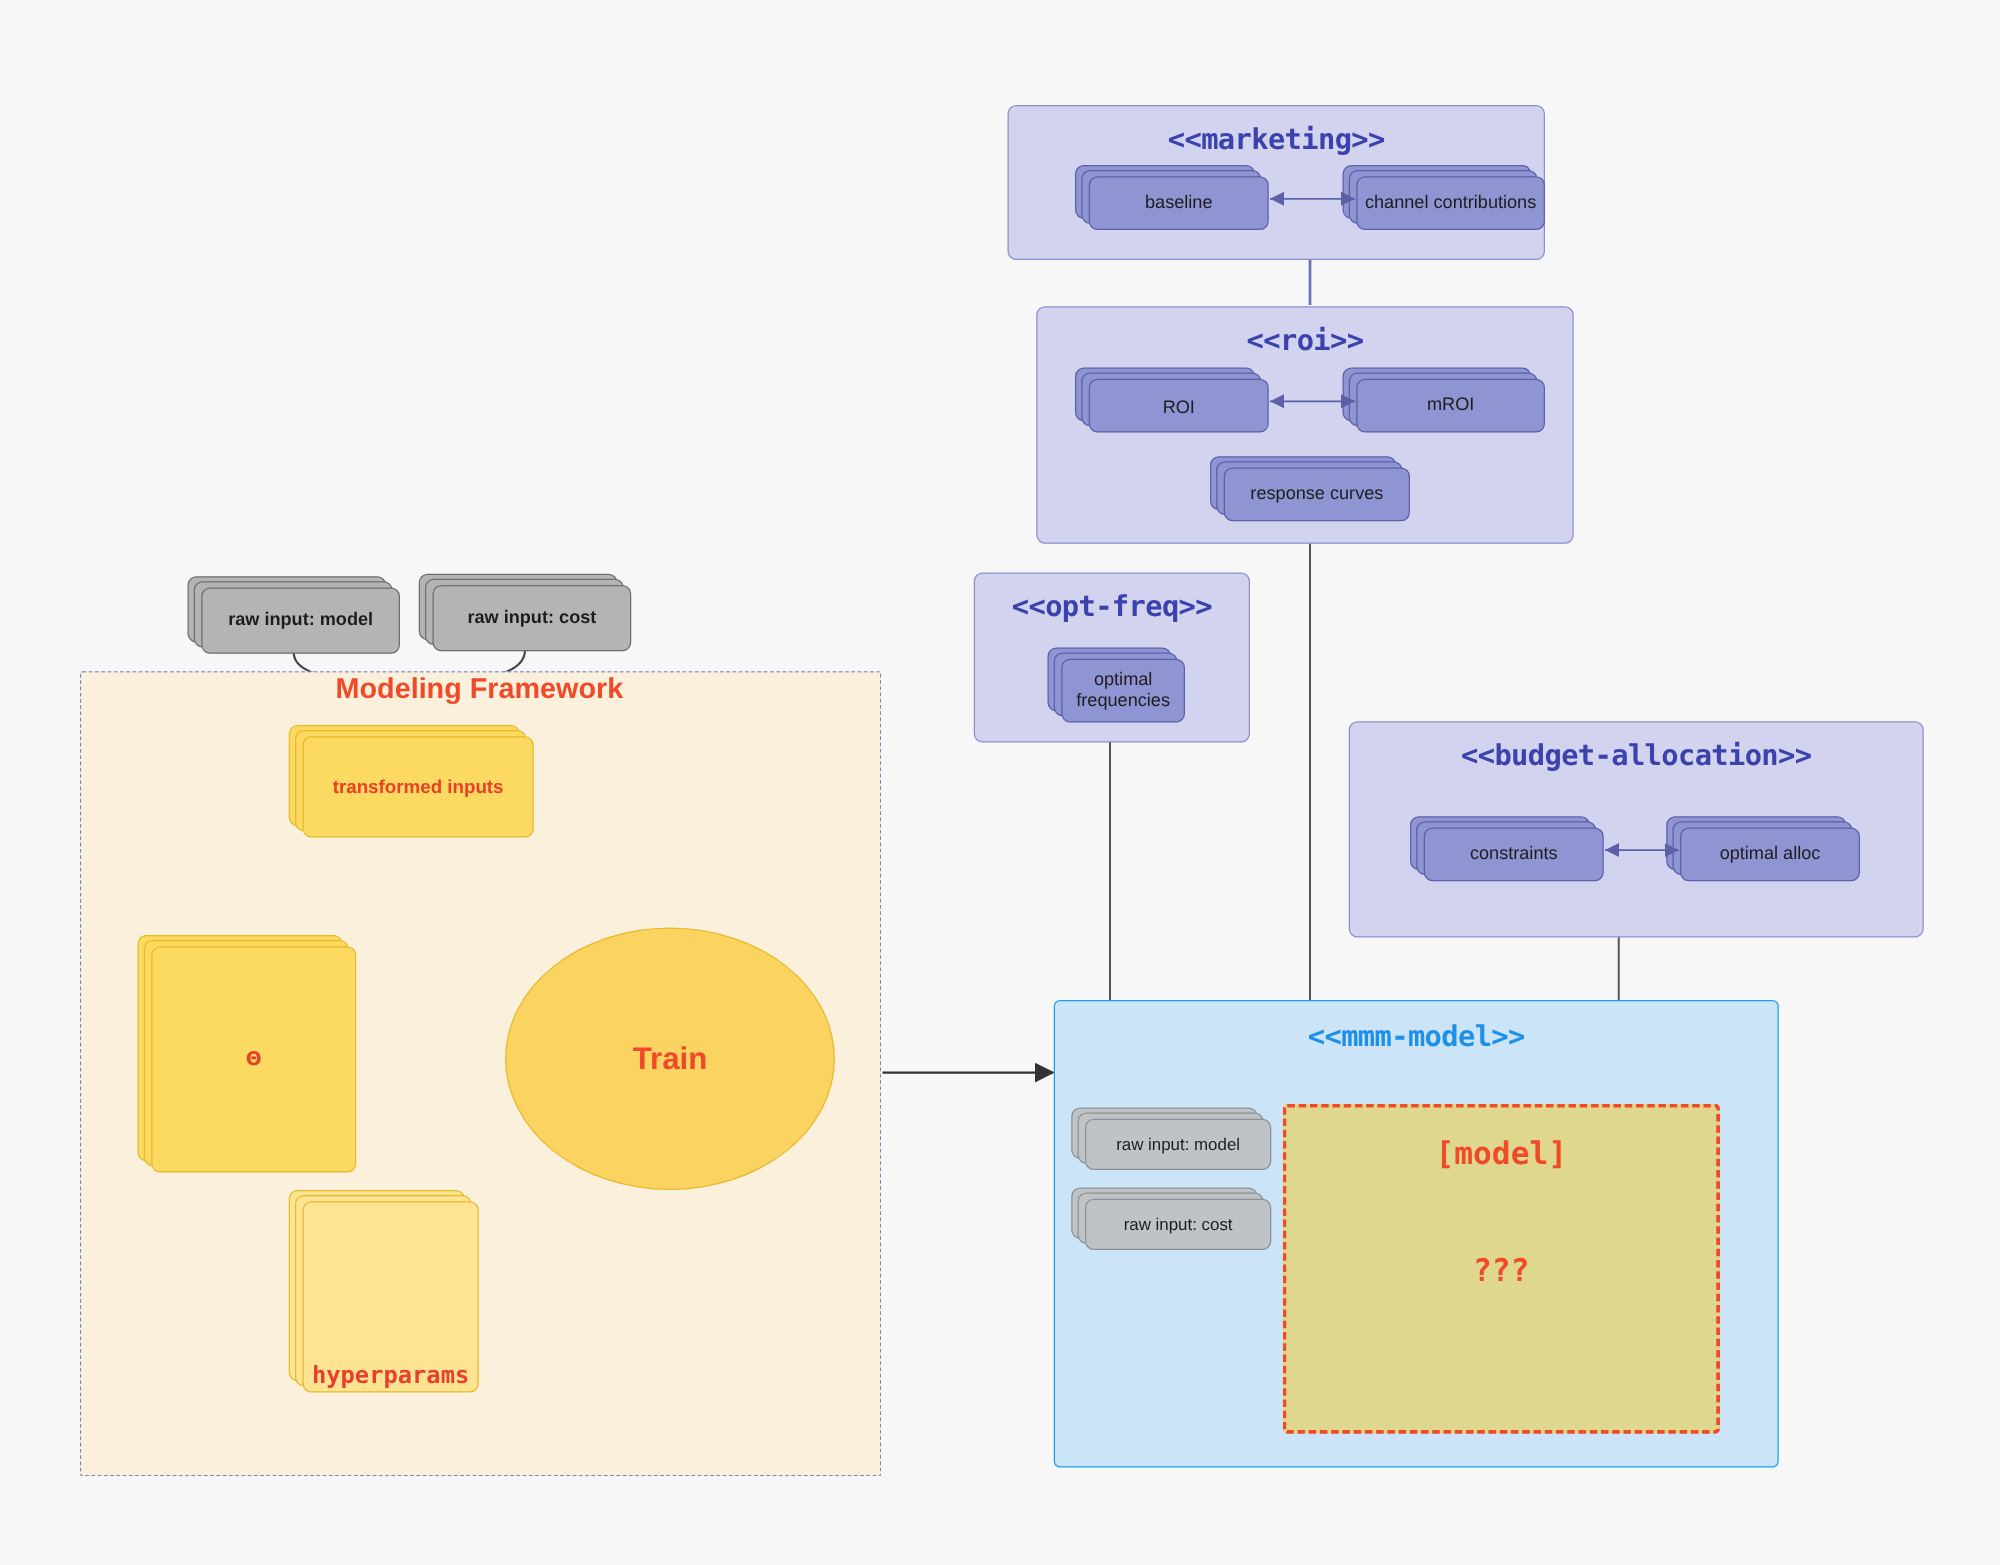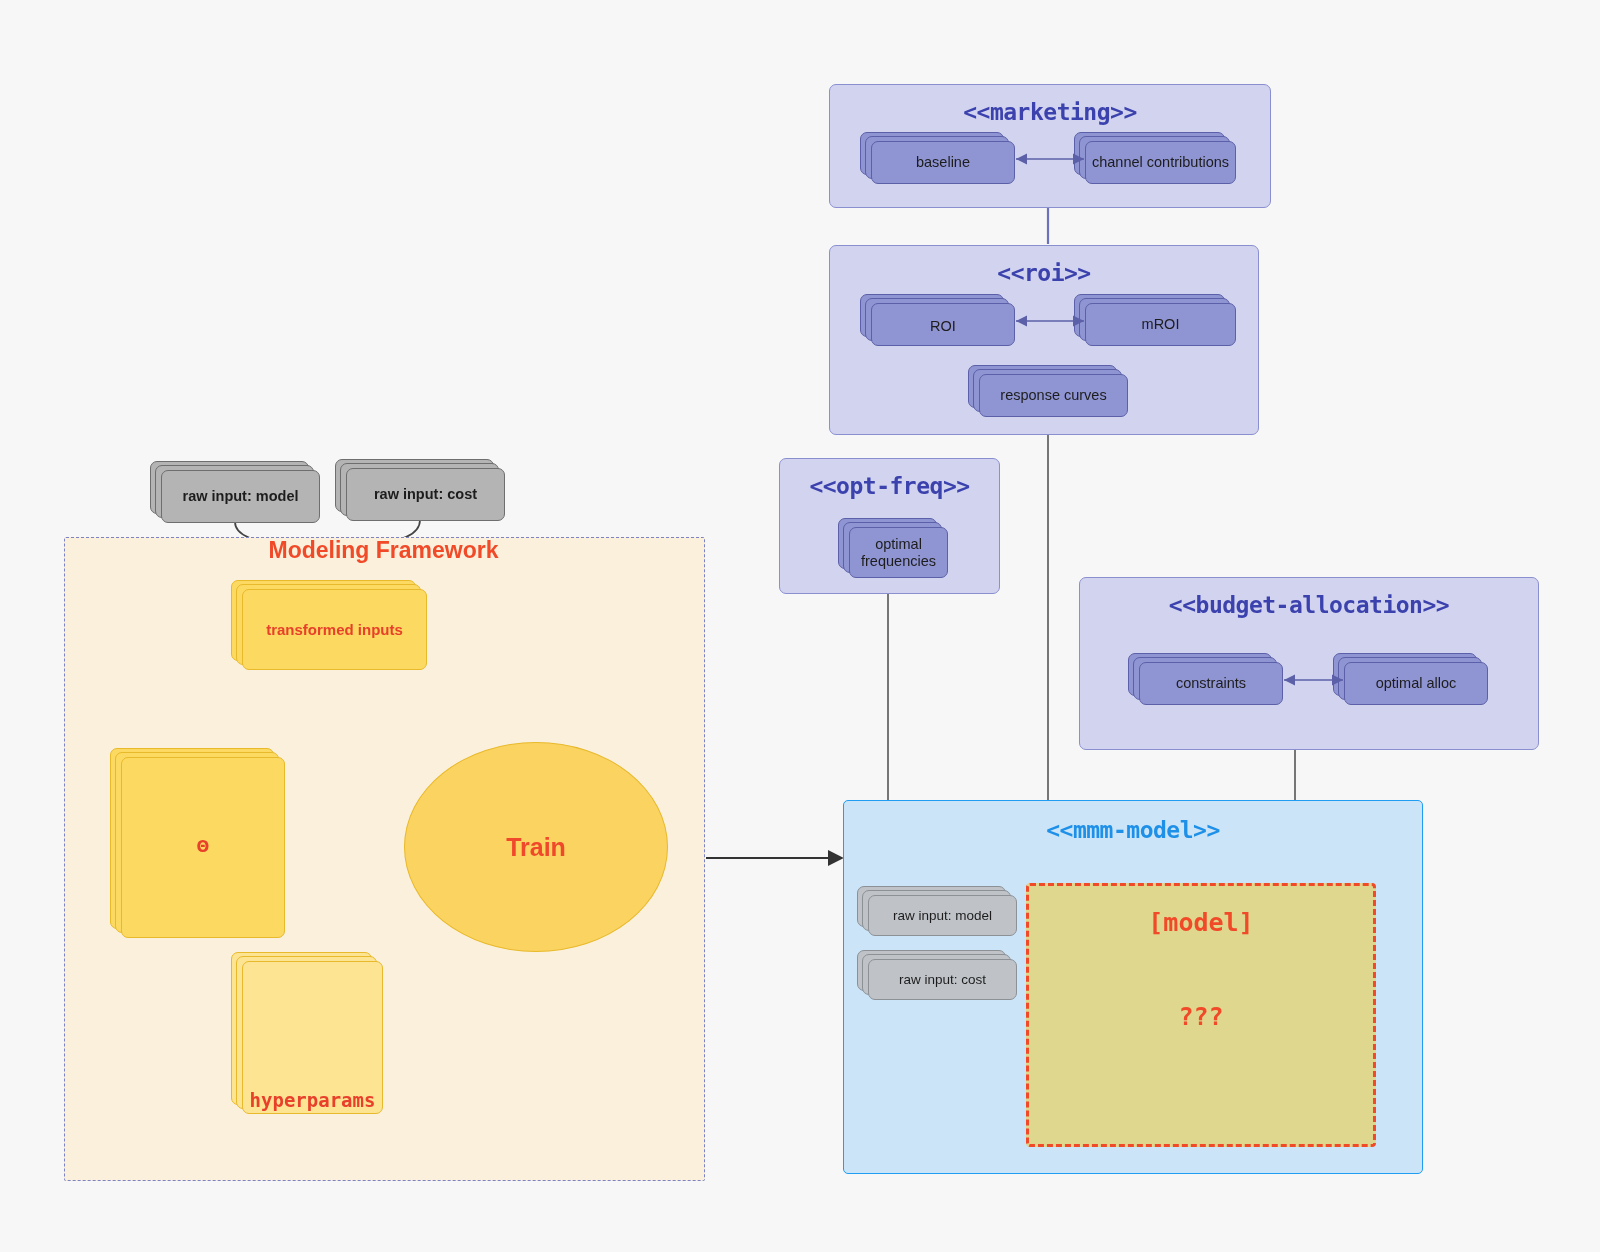--- a/index.html
+++ b/index.html
@@ -179,21 +179,21 @@
     <path d="M235,522 C235,552 325,538 328,570" fill="none" stroke="#444" stroke-width="1.7" marker-end="url(#arrowGrey)"></path>
     <path d="M420,520 C420,552 334,538 330,570" fill="none" stroke="#444" stroke-width="1.7" marker-end="url(#arrowGrey)"></path>
 
     <path d="M425,625 C500,630 535,680 535,735" fill="none" stroke="#e8402a" stroke-width="2.4" marker-end="url(#arrowRed)"></path>
 
     <line x1="284" y1="847" x2="398" y2="847" stroke="#e8402a" stroke-width="2.4" marker-end="url(#arrowRed)"></line>
 
     <path d="M384,1037 C470,1037 533,1010 535,952" fill="none" stroke="#e8402a" stroke-width="2.4" marker-end="url(#arrowRed)"></path>
   </svg>
 
-  <div class="package" style="left:829px;top:84px;width:428px;height:122px;padding-left:12px;">
+  <div class="package" style="left:806px;top:84px;width:428px;height:122px;">
     <div class="pkg-title">&lt;&lt;marketing&gt;&gt;</div>
   </div>
   <div class="card purple" style="left:860px;top:132px;width:155px;height:52px;padding-left:43px;">
     <div class="sheet s1" style="width:144px;height:43px;"></div>
     <div class="sheet s2" style="width:144px;height:43px;"></div>
     <div class="sheet s3" style="width:144px;height:43px;"></div>
     <div class="label" style="left:11px;top:9px;width:144px;height:43px;">baseline</div>
   </div>
   <div class="card purple" style="left:1074px;top:132px;width:162px;height:52px;">
     <div class="sheet s1" style="width:151px;height:43px;"></div>

